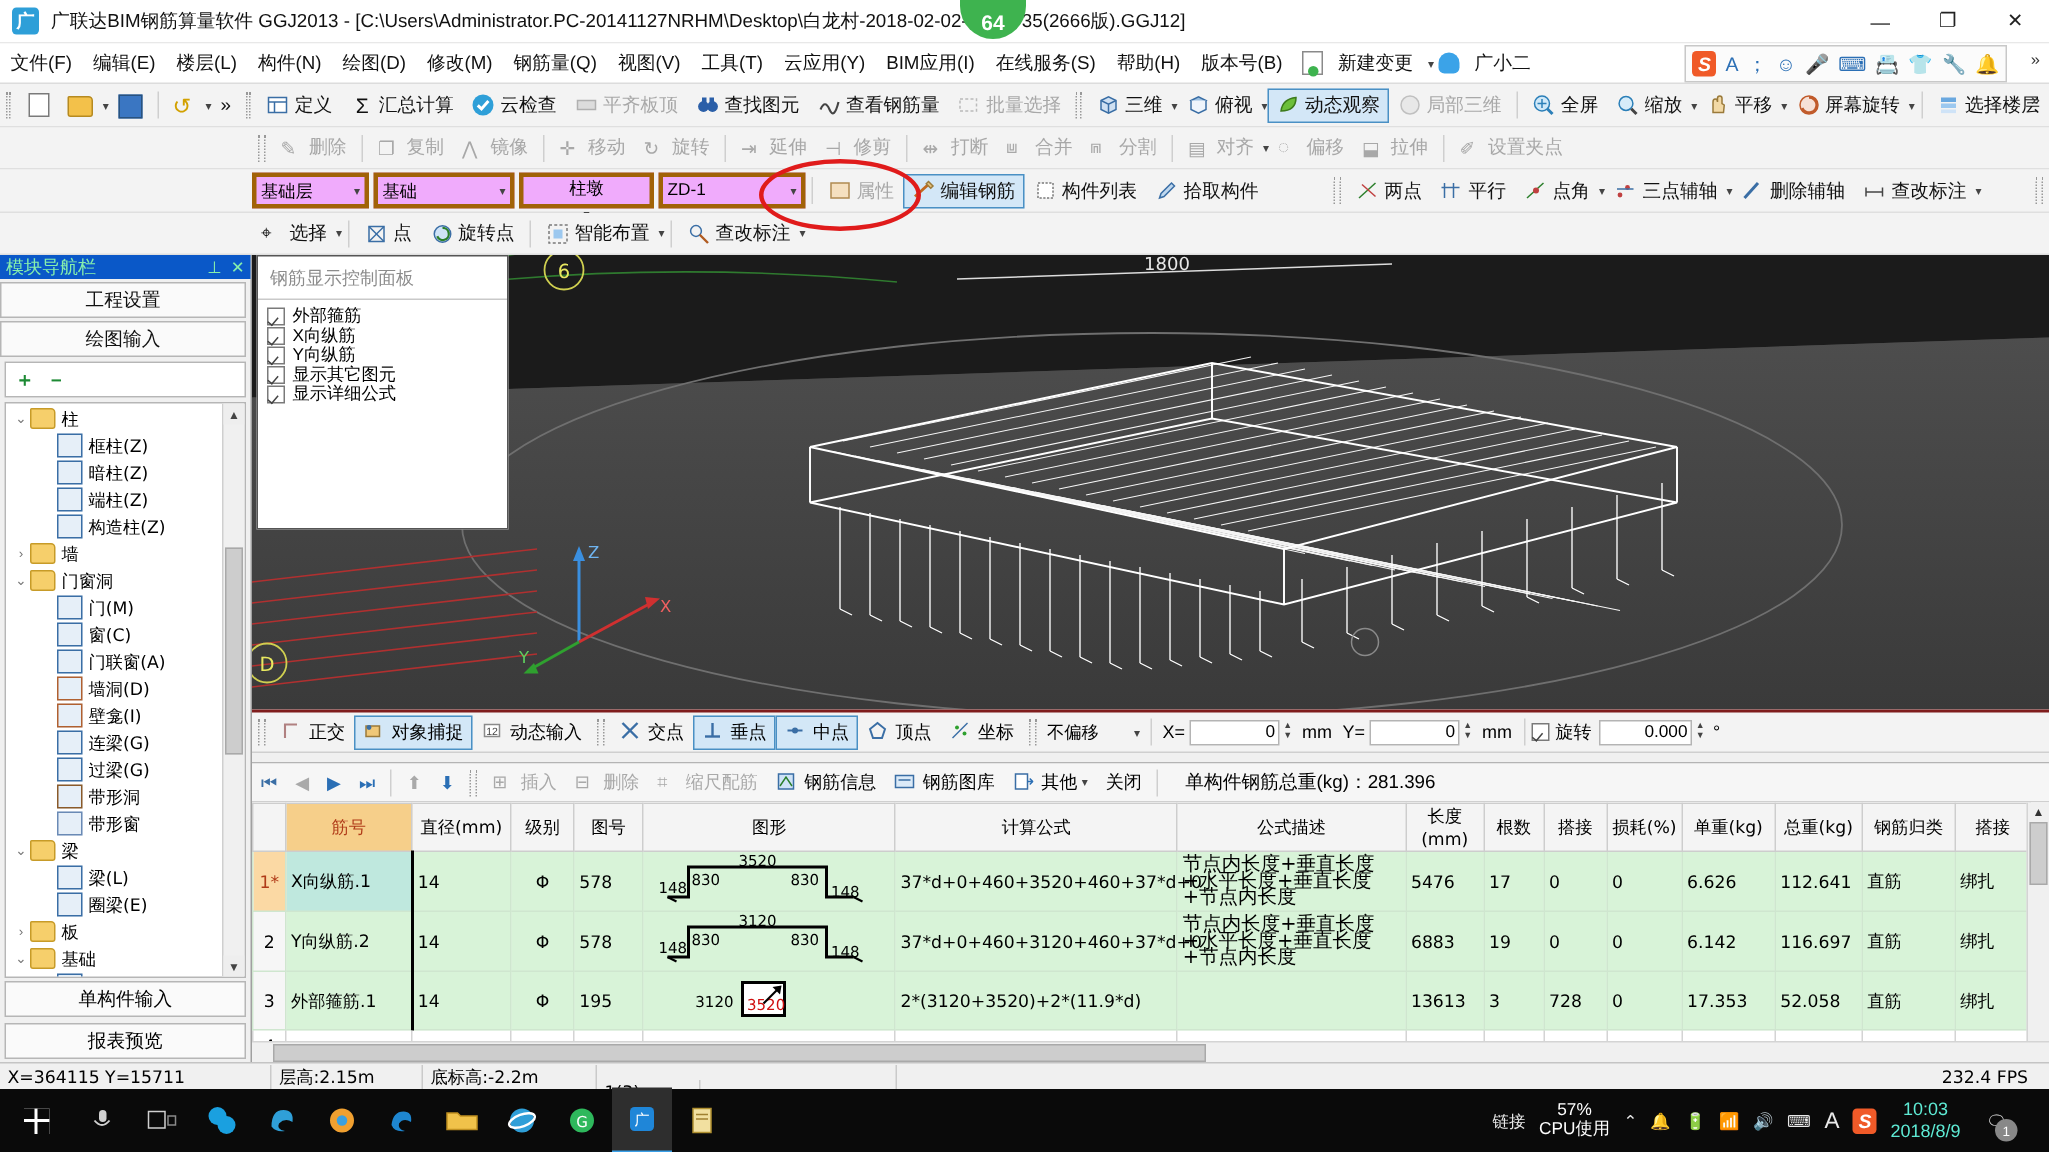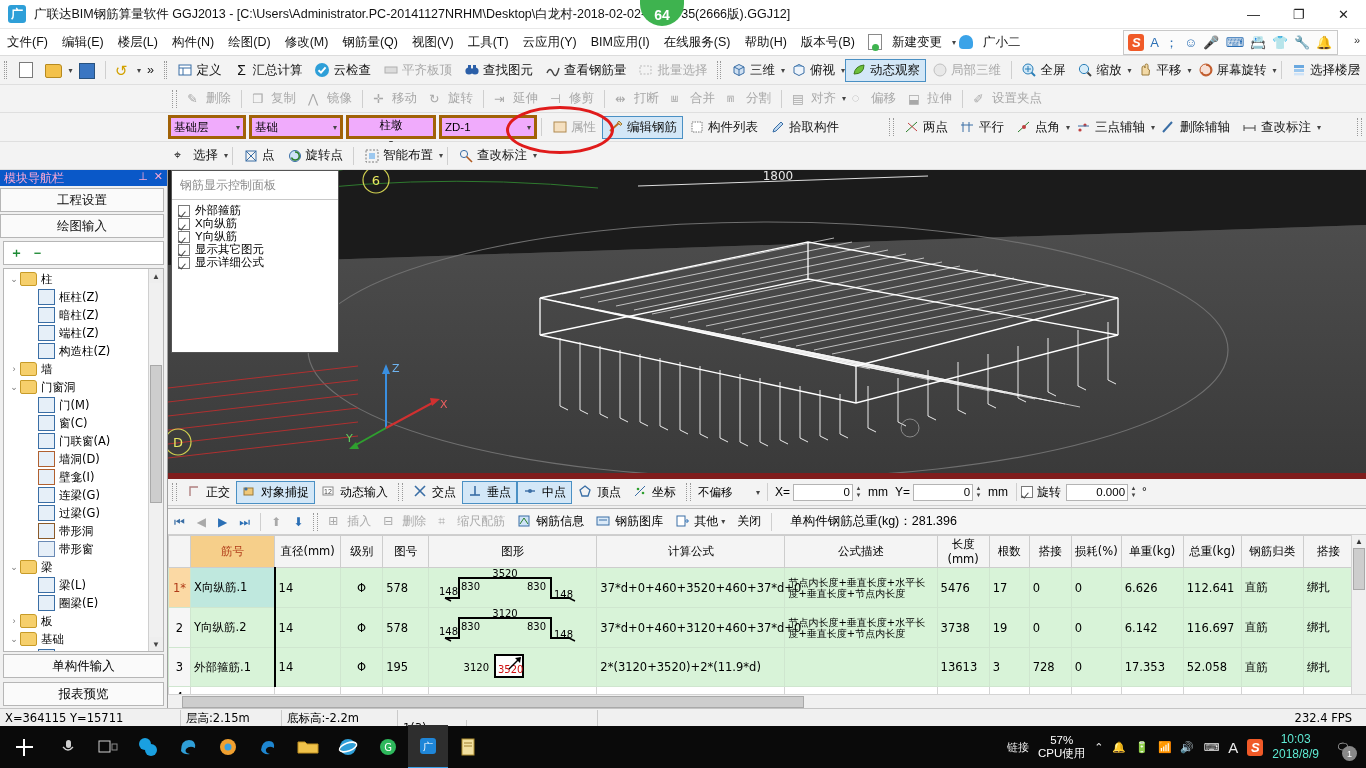--- a/index.html
+++ b/index.html
@@ -42,21 +42,21 @@
   .ic-doc{border:1px solid #7a7a7a;background:#fff;width:12px;height:14px;margin-left:2px;}
   .ic-open{width:15px;height:12px;background:#f3c14a;border:1px solid #b68a20;border-radius:1px 3px 2px 2px;margin-top:2px;}
   .ic-save{width:14px;height:14px;background:#3a76c2;border:1px solid #28527f;margin-top:1px;}
   .ic-undo{color:#d2a100;font-size:15px;}
 
   
   .main{position:absolute;left:0;top:170px;width:1366px;height:538px;display:flex;}
 
   
   .sidebar{width:168px;background:#f0f0f0;border-right:1px solid #a0a0a0;display:flex;flex-direction:column;box-sizing:border-box;}
-  .sb-title{height:16px;background:#0a58c8;color:#f9a8d4;font-size:12px;padding:0 4px;display:flex;}
+  .sb-title{height:16px;background:#0a58c8;color:#86efac;font-size:12px;padding:0 4px;display:flex;align-items:center;}
   .sb-title .t{flex:1;}
   .sb-title .x{margin-left:6px;font-size:11px;}
   .sb-tab{height:22px;margin:2px 3px 0 0;background:#fafafa;border:1px solid #b6b6b6;display:flex;align-items:center;justify-content:center;font-size:12.5px;color:#111;}
   .sb-tools{height:24px;margin:3px;border:1px solid #b6b6b6;background:#fff;display:flex;align-items:center;gap:8px;padding:0 6px;box-sizing:border-box;}
   .plus-ic{color:#1d8a34;font-weight:bold;font-size:13px;}
   .minus-ic{color:#1d8a34;font-weight:bold;font-size:13px;}
   .tree{flex:1;margin:0 3px;border:1px solid #b6b6b6;background:#fff;overflow:hidden;position:relative;}
   .tree-inner{position:absolute;left:0;top:0;right:14px;bottom:0;overflow:hidden;padding-top:1px;}
   .tnode{height:18px;display:flex;align-items:center;font-size:12px;color:#000;white-space:nowrap;padding-left:4px;}
   .tw{width:12px;font-size:9px;color:#777;display:flex;align-items:center;justify-content:center;flex:none;}
@@ -71,21 +71,21 @@
 
   
   .canvas-wrap{flex:1;position:relative;background:#3b3b3b;overflow:hidden;}
   .canvas-wrap svg{position:absolute;left:0;top:0;}
   .rebar-panel{position:absolute;left:3px;top:0px;width:168px;height:183px;background:#fff;border:1px solid #555;box-sizing:border-box;z-index:10;}
   .rp-title{height:28px;display:flex;align-items:center;padding-left:8px;font-size:12px;color:#8c8c8c;border-bottom:1px solid #c9c9c9;}
   .rp-list{padding:4px 0 0 6px;}
   .rp-row{display:flex;align-items:center;height:13px;font-size:11.5px;color:#000;}
   .cb{width:10px;height:10px;border:1px solid #7a7a7a;background:#fff;margin-right:5px;position:relative;flex:none;}
   .cb:after{content:"";position:absolute;left:1px;top:4px;width:3px;height:6px;border-right:1.6px solid #444;border-bottom:1.6px solid #444;transform:rotate(40deg);}
-  .statbar{height:26px;background:#f3f3f3;border-top:6px solid #7f1d1d;border-bottom:1px solid #cfcfcf;display:flex;align-items:center;}
+  .statbar{height:26px;background:#f3f3f3;border-top:2px solid #7f1d1d;border-bottom:1px solid #cfcfcf;display:flex;align-items:center;}
   .sbtn{display:flex;align-items:center;gap:3px;padding:2px 5px;font-size:12px;border:1px solid transparent;white-space:nowrap;}
   .sbtn.on{background:#d3e7f7;border:1px solid #4a90c4;}
   .numin{width:60px;height:17px;border:1px solid #b4b4b4;background:#fff;font-size:11.5px;text-align:right;padding-right:2px;display:flex;align-items:center;justify-content:flex-end;box-sizing:border-box;}
   .spin{width:11px;height:17px;display:flex;flex-direction:column;justify-content:center;align-items:center;font-size:6px;color:#444;line-height:7px;}
   .selbox{height:18px;border:3px solid #a16207;background:#f0abfc;display:flex;align-items:center;padding:0 3px;font-size:11.5px;gap:5px;}
 
   
   .tablearea{position:absolute;left:168px;top:508px;width:1198px;height:200px;background:#f6f6f6;border-top:1px solid #b4b4b4;box-sizing:border-box;display:flex;flex-direction:column;}
   .tbl-toolbar{height:25px;display:flex;align-items:center;border-bottom:1px solid #cfcfcf;background:#f6f6f6;}
   .tt{display:flex;align-items:center;gap:3px;padding:2px 5px;font-size:12px;white-space:nowrap;border:1px solid transparent;}
@@ -94,41 +94,41 @@
   .grid{flex:1;position:relative;overflow:hidden;background:#fff;}
   table.rb{border-collapse:collapse;table-layout:fixed;width:1186px;font-size:11.5px;font-family:"DejaVu Sans","Liberation Sans",sans-serif;}
   table.rb th{background:#f4f4f4;border:1px solid #cdcdcd;font-weight:normal;height:20px;font-size:11.5px;color:#000;}
   table.rb th.k{background:#f6cf8a;color:#b03b18;}
   table.rb td{border:1px solid #cfe6cf;background:#d8f3d8;height:38px;padding:0 3px;color:#000;vertical-align:middle;}
   table.rb td.idx{background:#f6f6f6;text-align:center;width:22px;}
   table.rb tr.r1 td.idx{background:#fbd9a4;color:#b03b18;}
   table.rb td.name{background:#bfe8de;border-right:2px solid #000;}
   table.rb tr.r2 td.name,table.rb tr.r3 td.name{background:#d8f3d8;}
   table.rb td.empty{background:#fff;border-color:#d4d4d4;height:20px;}
-  .fdesc{font-size:10px;line-height:11px;}
+  .fdesc{font-size:13px;line-height:11px;}
   .hscroll{height:13px;background:#f0f0f0;border-top:1px solid #d4d4d4;position:relative;}
   .hscroll .hthumb{position:absolute;left:14px;top:1px;height:10px;width:620px;background:#cdcdcd;border:1px solid #a9a9a9;}
   .vsb{position:absolute;right:0;top:0;width:14px;bottom:0;background:#f0f0f0;border-left:1px solid #d4d4d4;}
   .vsb .a{height:13px;display:flex;align-items:center;justify-content:center;font-size:8px;color:#333;}
 
   
   .botstatus{position:absolute;left:0;top:708px;width:1366px;height:18px;background:#f0f0f0;border-top:1px solid #c4c4c4;display:flex;align-items:center;font-size:11.5px;font-family:"DejaVu Sans","Liberation Sans",sans-serif;}
   .bs-cell{height:16px;display:flex;align-items:center;padding:0 5px;border-right:1px solid #cacaca;}
   .bs-fps{margin-left:auto;padding-right:14px;}
 
   
   .taskbar{position:absolute;left:0;top:726px;width:1366px;height:42px;background:#0a0a0a;display:flex;align-items:center;}
   .start{width:48px;height:42px;display:flex;align-items:center;justify-content:center;}
   .winlogo{width:17px;height:17px;background:#fff;display:grid;grid-template-columns:1fr 1fr;grid-template-rows:1fr 1fr;gap:2px;}
   .winlogo i{background:#0a0a0a;display:block;}
   .searchbox{width:330px;height:30px;background:#2b2b2b;border-radius:2px;display:flex;align-items:center;padding:0 10px;color:#d7d7d7;font-size:12px;gap:8px;}
   .srch-o{width:14px;height:14px;border:1.6px solid #d7d7d7;border-radius:50%;flex:none;}
   .tb-ico{width:40px;height:42px;display:flex;align-items:center;justify-content:center;}
   .tb-ico.active{background:#2e2e2e;border-bottom:2px solid #3aa0e8;}
-  .tray{margin-left:auto;display:flex;align-items:center;height:42px;color:#eaeaea;font-size:11px;gap:9px;padding-right:8px;}
+  .tray{margin-left:auto;display:flex;align-items:center;height:42px;color:#eaeaea;font-size:11px;gap:9px;padding-right:20px;}
   .cpu{text-align:center;line-height:13px;font-size:11.5px;color:#fff;}
   .clock{text-align:center;line-height:15px;font-size:12px;color:#5eead4;}
   .notif{width:30px;height:42px;display:flex;align-items:center;justify-content:center;position:relative;}
   .nbadge{position:absolute;right:1px;bottom:7px;width:15px;height:15px;border-radius:50%;background:#888;color:#fff;font-size:9px;display:flex;align-items:center;justify-content:center;}
   .red-oval{position:absolute;border:3px solid #e01b1b;border-radius:50%;pointer-events:none;z-index:30;}
 </style>
 </head>
 <body>
 
 <div class="app">
@@ -1075,21 +1075,21 @@
                   <line x1="12" y1="30" x2="18" y2="33" stroke="#000" stroke-width="1.4"></line>
                   <line x1="136" y1="30" x2="142" y2="33" stroke="#000" stroke-width="1.4"></line>
                   <text x="6" y="27" font-size="10" font-family="DejaVu Sans, sans-serif">148</text>
                   <text x="28" y="22" font-size="10" font-family="DejaVu Sans, sans-serif">830</text>
                   <text x="72" y="9" font-size="10" text-anchor="middle" font-family="DejaVu Sans, sans-serif">3120</text>
                   <text x="94" y="22" font-size="10" font-family="DejaVu Sans, sans-serif">830</text>
                   <text x="121" y="30" font-size="10" font-family="DejaVu Sans, sans-serif">148</text>
                 </svg></td>
               <td>37*d+0+460+3120+460+37*d+0</td>
               <td class="fdesc">节点内长度+垂直长度+水平长度+垂直长度+节点内长度</td>
-              <td>3738</td>
+              <td>6883</td>
               <td>19</td>
               <td>0</td>
               <td>0</td>
               <td>6.142</td>
               <td>116.697</td>
               <td>直筋</td>
               <td>绑扎</td>
             </tr>
             <tr class="r3">
               <td class="idx">3</td>

